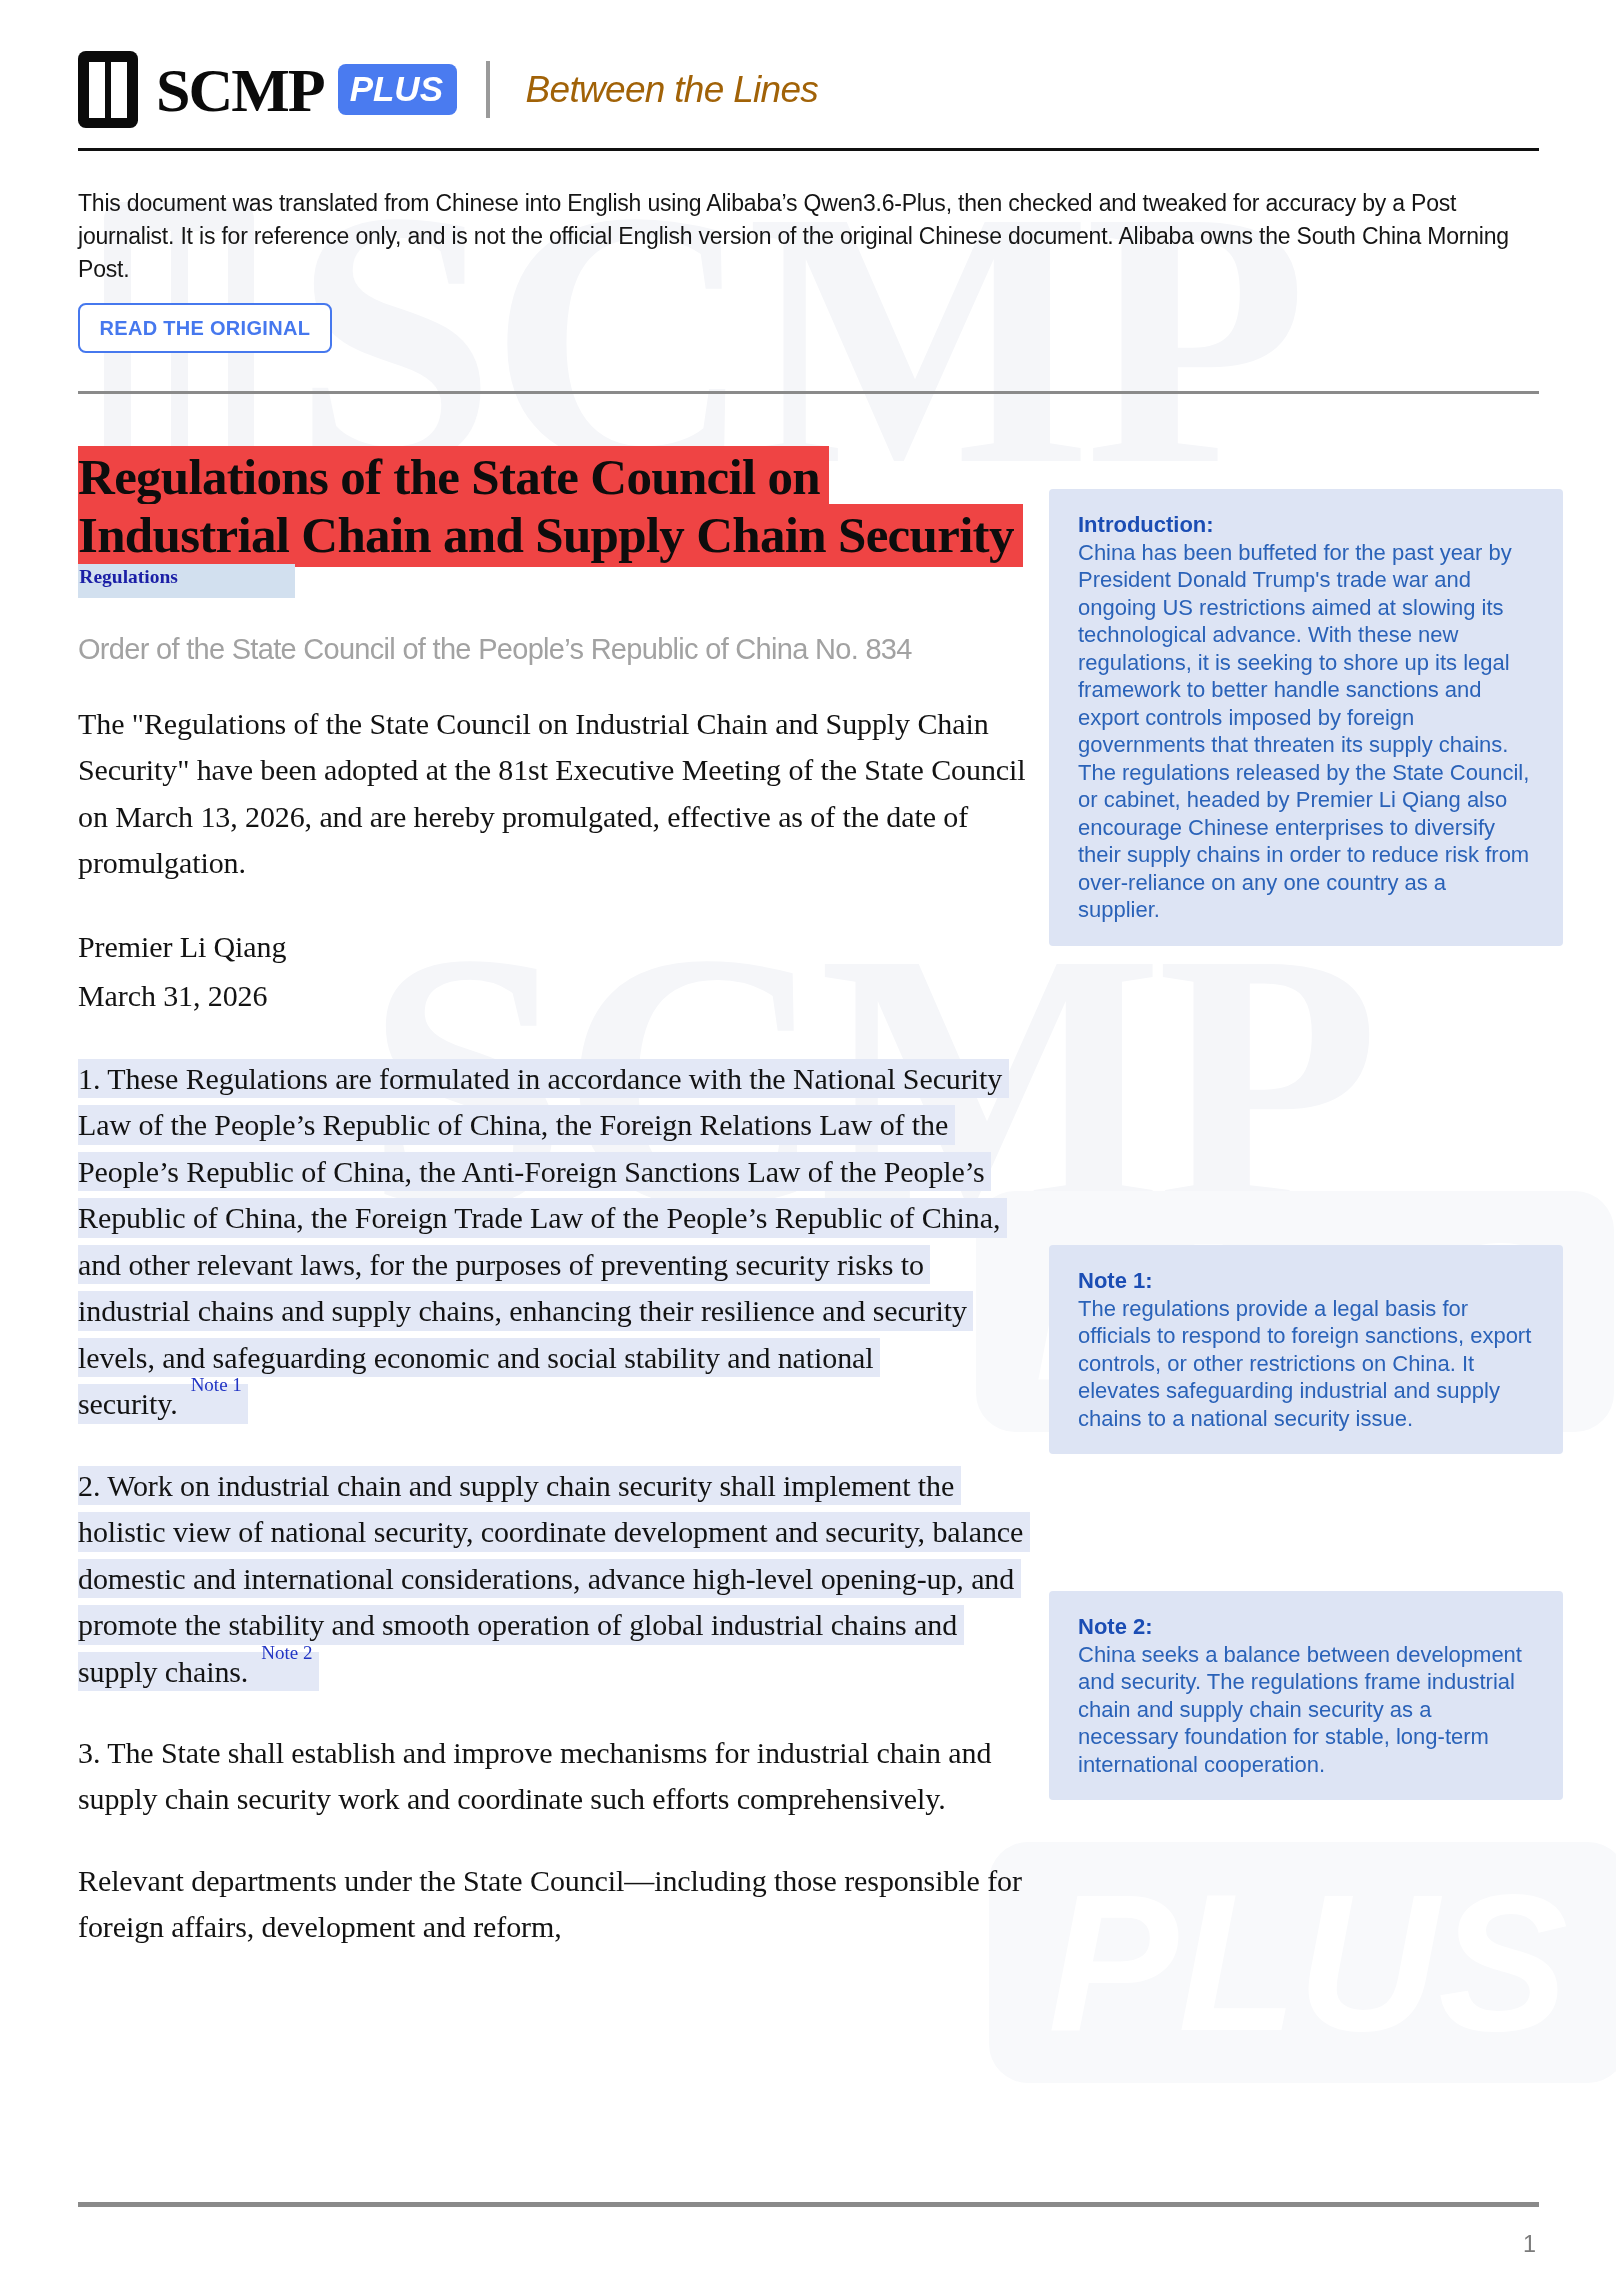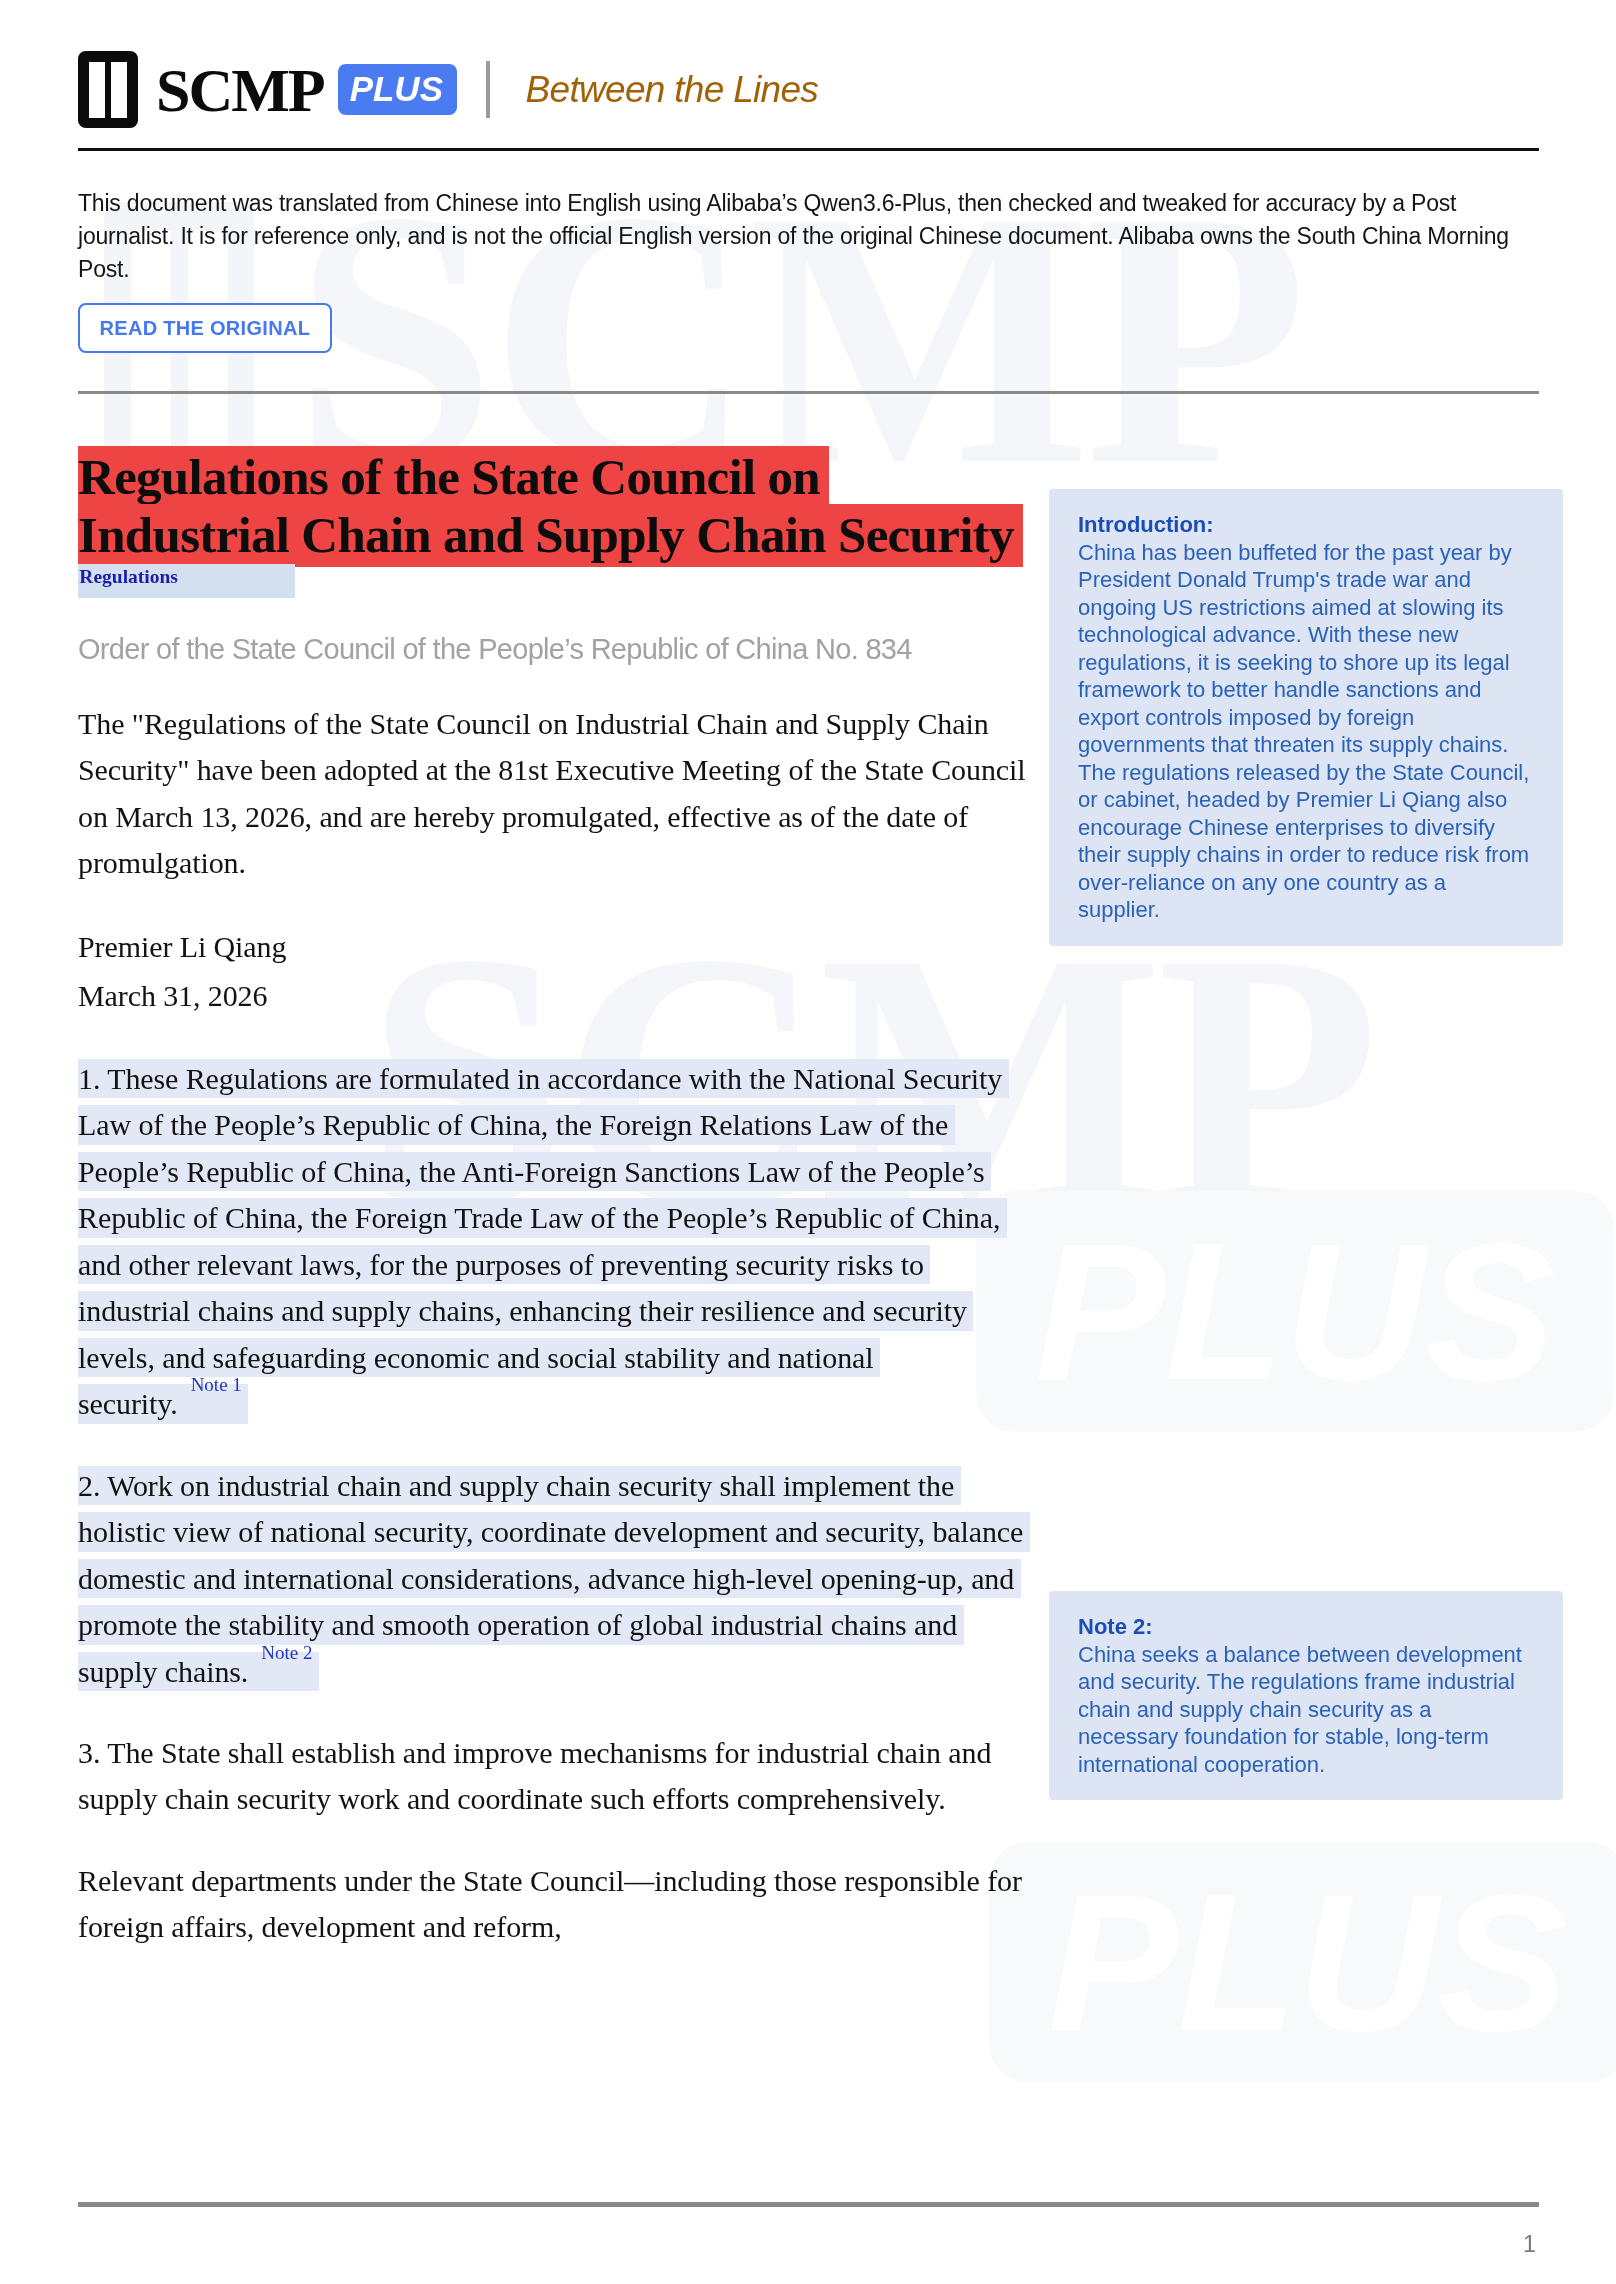--- a/index.html
+++ b/index.html
@@ -148,20 +148,24 @@
 
     <p class="para">3. The State shall establish and improve mechanisms for industrial chain and supply chain security work and coordinate such efforts comprehensively.</p>
 
     <p class="para">Relevant departments under the State Council—including those responsible for foreign affairs, development and reform,</p>
   </div>
 
   <div class="note-box box-intro">
     <h3>Introduction:</h3>
     <p>China has been buffeted for the past year by President Donald Trump's trade war and ongoing US restrictions aimed at slowing its technological advance. With these new regulations, it is seeking to shore up its legal framework to better handle sanctions and export controls imposed by foreign governments that threaten its supply chains. The regulations released by the State Council, or cabinet, headed by Premier Li Qiang also encourage Chinese enterprises to diversify their supply chains in order to reduce risk from over-reliance on any one country as a supplier.</p>
   </div>
+  <div class="note-box box-note1">
+    <h3>Note 1:</h3>
+    <p>The regulations provide a legal basis for officials to respond to foreign sanctions, export controls, or other restrictions on China. It elevates safeguarding industrial and supply chains to a national security issue.</p>
+  </div>
   <div class="note-box box-note2">
     <h3>Note 2:</h3>
     <p>China seeks a balance between development and security. The regulations frame industrial chain and supply chain security as a necessary foundation for stable, long-term international cooperation.</p>
   </div>
 
   <div class="footer-rule"></div>
   <div class="pagenum">1</div>
 
 </div>
 

